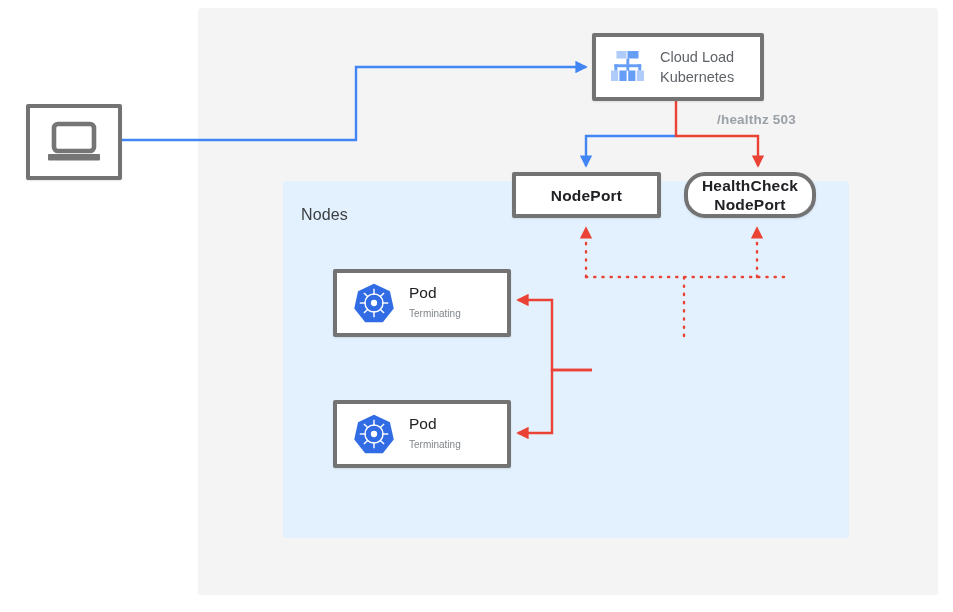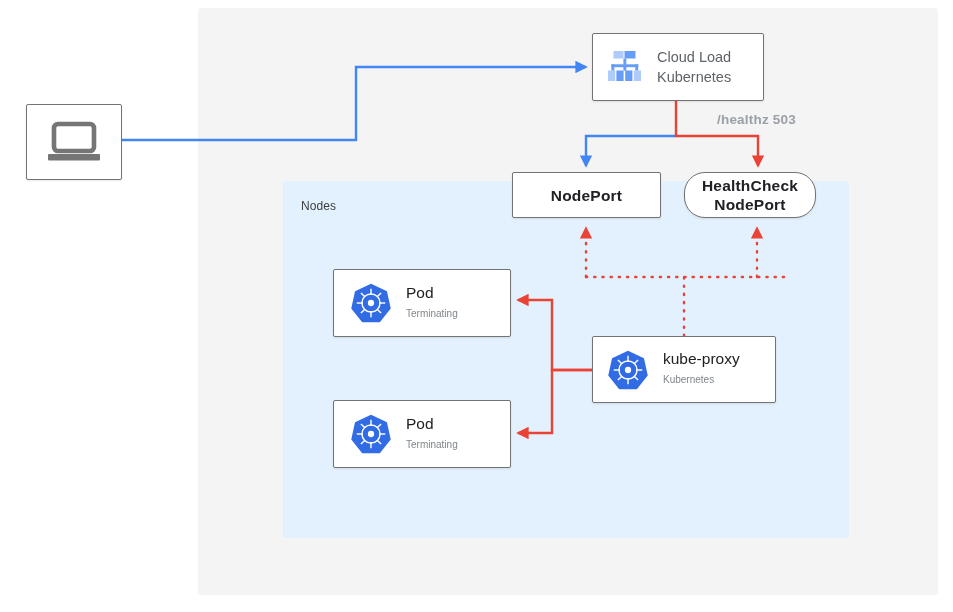--- a/index.html
+++ b/index.html
@@ -33,31 +33,31 @@
     left: 283px;
     top: 181px;
     width: 566px;
     height: 357px;
     background: #e3f0fd;
     border-radius: 3px;
   }
   .region-nodes-label {
     position: absolute;
     left: 301px;
-    top: 199px;
-    font-size: 12px;
+    top: 206px;
+    font-size: 16px;
     color: #3c4043;
     letter-spacing: .1px;
   }
 
   
   .card {
     position: absolute;
     background: #ffffff;
-    border: 1px solid #737373;
+    border: 4px solid #737373;
     border-radius: 2px;
     box-sizing: border-box;
     box-shadow: 0 1px 2px rgba(60,64,67,.12);
   }
 
   
   .card-client {
     left: 26px;
     top: 104px;
     width: 96px;
@@ -281,35 +281,14 @@
         <line x1="74" y1="26" x2="64" y2="36"></line>
         <line x1="36" y1="64" x2="26" y2="74"></line>
       </g>
     </svg>
     <div class="node-text">
       <div class="node-title">Pod</div>
       <div class="node-sub">Terminating</div>
     </div>
   </div>
 
-  <div class="card card-kp">
-    <svg class="k8s-icon" viewBox="0 0 100 100" xmlns="http://www.w3.org/2000/svg">
-      <polygon points="50,4 88,22 97,63 71,96 29,96 3,63 12,22" fill="#326ce5"></polygon>
-      <g fill="none" stroke="#ffffff" stroke-width="3.4">
-        <circle cx="50" cy="50" r="21.5"></circle>
-        <circle cx="50" cy="50" r="7.5" fill="#ffffff" stroke="none"></circle>
-        <line x1="50" y1="16" x2="50" y2="31"></line>
-        <line x1="50" y1="69" x2="50" y2="84"></line>
-        <line x1="16" y1="50" x2="31" y2="50"></line>
-        <line x1="69" y1="50" x2="84" y2="50"></line>
-        <line x1="26" y1="26" x2="36" y2="36"></line>
-        <line x1="64" y1="64" x2="74" y2="74"></line>
-        <line x1="74" y1="26" x2="64" y2="36"></line>
-        <line x1="36" y1="64" x2="26" y2="74"></line>
-      </g>
-    </svg>
-    <div class="node-text">
-      <div class="node-title">kube-proxy</div>
-      <div class="node-sub">Kubernetes</div>
-    </div>
-  </div>
 
 </div>
 
 </body></html>

